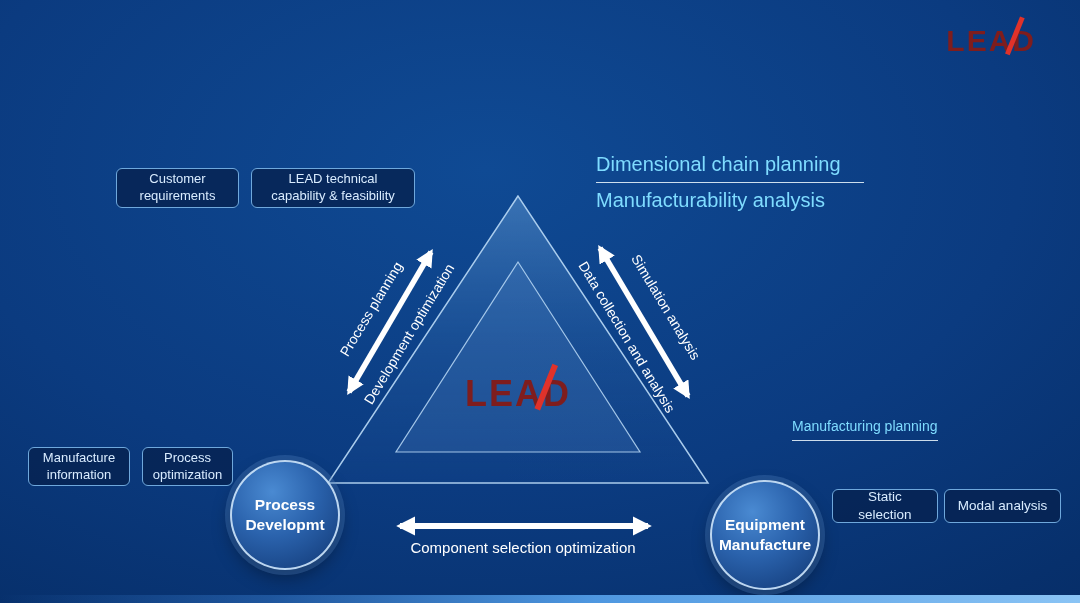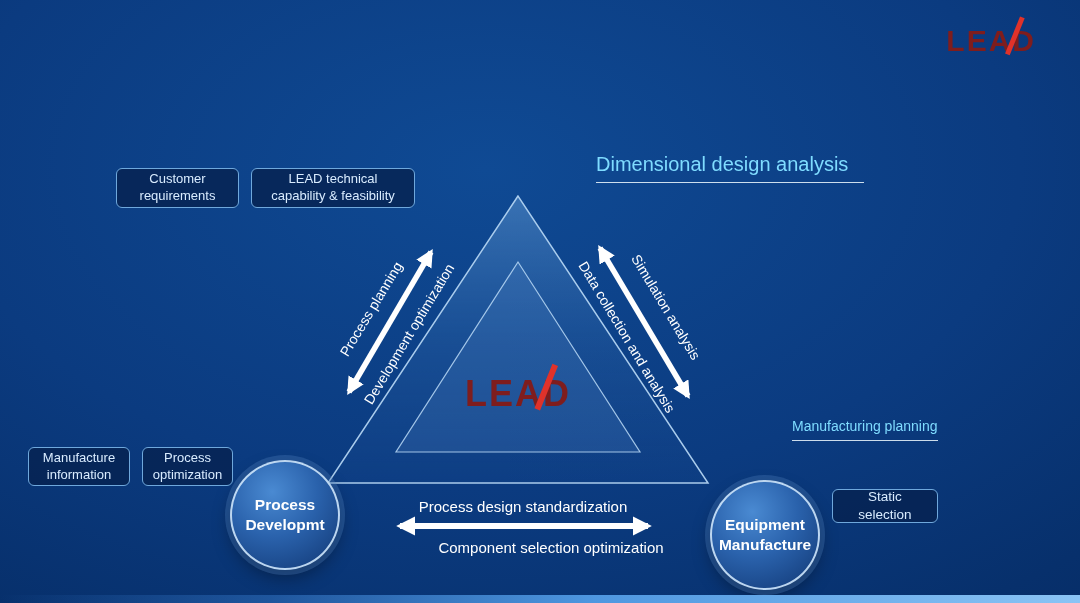--- a/index.html
+++ b/index.html
@@ -35,21 +35,21 @@
   .node-right{ left:710px; top:480px; }
 
   .rot{ position:absolute; color:#fff; font-size:14px; white-space:nowrap; }
   .rot-left-outer{ left:371px; top:309px; transform:translate(-50%,-50%) rotate(-59deg); }
   .rot-left-inner{ left:409px; top:334px; transform:translate(-50%,-50%) rotate(-59deg); }
   .rot-right-outer{ left:666px; top:307px; transform:translate(-50%,-50%) rotate(59deg); }
   .rot-right-inner{ left:627px; top:337px; transform:translate(-50%,-50%) rotate(59deg); }
 
   .blabel{ position:absolute; color:#fff; font-size:15px; transform:translate(-50%,-50%); white-space:nowrap; }
   .blabel-upper{ left:523px; top:506px; }
-  .blabel-lower{ left:523px; top:547px;margin-left:28px; }
+  .blabel-lower{ left:523px; top:547px; }
 
   .pill{ position:absolute; background:rgba(6,34,80,0.82); border:1px solid #6fa8dc; border-radius:6px;
          color:#d9ecff; font-size:13px; line-height:1.3; text-align:center;
          display:flex; align-items:center; justify-content:center; padding:16px 8px; }
   .pill-customer{ left:116px; top:168px; width:123px; height:40px; }
   .pill-technical{ left:251px; top:168px; width:164px; height:40px; }
   .pill-manuinfo{ left:28px;  top:447px; width:102px; height:39px; }
   .pill-procopt{ left:142px; top:447px; width:91px;  height:39px; }
   .pill-static{ left:832px; top:489px; width:106px; height:33px; font-size:13.5px; }
   .pill-modal{  left:944px; top:489px; width:117px; height:33px; font-size:13.5px; }
@@ -105,35 +105,36 @@
   <div class="node node-left preline">Process
 Developmt</div>
   <div class="node node-right preline">Equipment
 Manufacture</div>
 
   <div class="rot rot-left-outer">Process planning</div>
   <div class="rot rot-left-inner">Development optimization</div>
   <div class="rot rot-right-outer">Simulation analysis</div>
   <div class="rot rot-right-inner">Data collection and analysis</div>
 
-  <div class="blabel blabel-upper">Process design standardization</div>
   <div class="blabel blabel-lower">Component selection optimization</div>
 
   <div class="pill pill-customer preline">Customer
 requirements</div>
   <div class="pill pill-technical preline">LEAD technical
 capability &amp; feasibility</div>
 
   <div class="pd-annot cyan">
-    <div class="line">Dimensional design analysis</div>
+    <div class="line">Dimensional chain planning</div>
     <div class="pd-divider"></div>
+    <div class="line">Manufacturability analysis</div>
   </div>
 
   <div class="pill pill-manuinfo preline">Manufacture
 information</div>
   <div class="pill pill-procopt preline">Process
 optimization</div>
 
   <div class="equip-heading cyan">Manufacturing planning</div>
   <div class="pill pill-static">Static selection</div>
+  <div class="pill pill-modal">Modal analysis</div>
 
   <div class="bottom-bar"></div>
 </div>
 
 </body></html>

